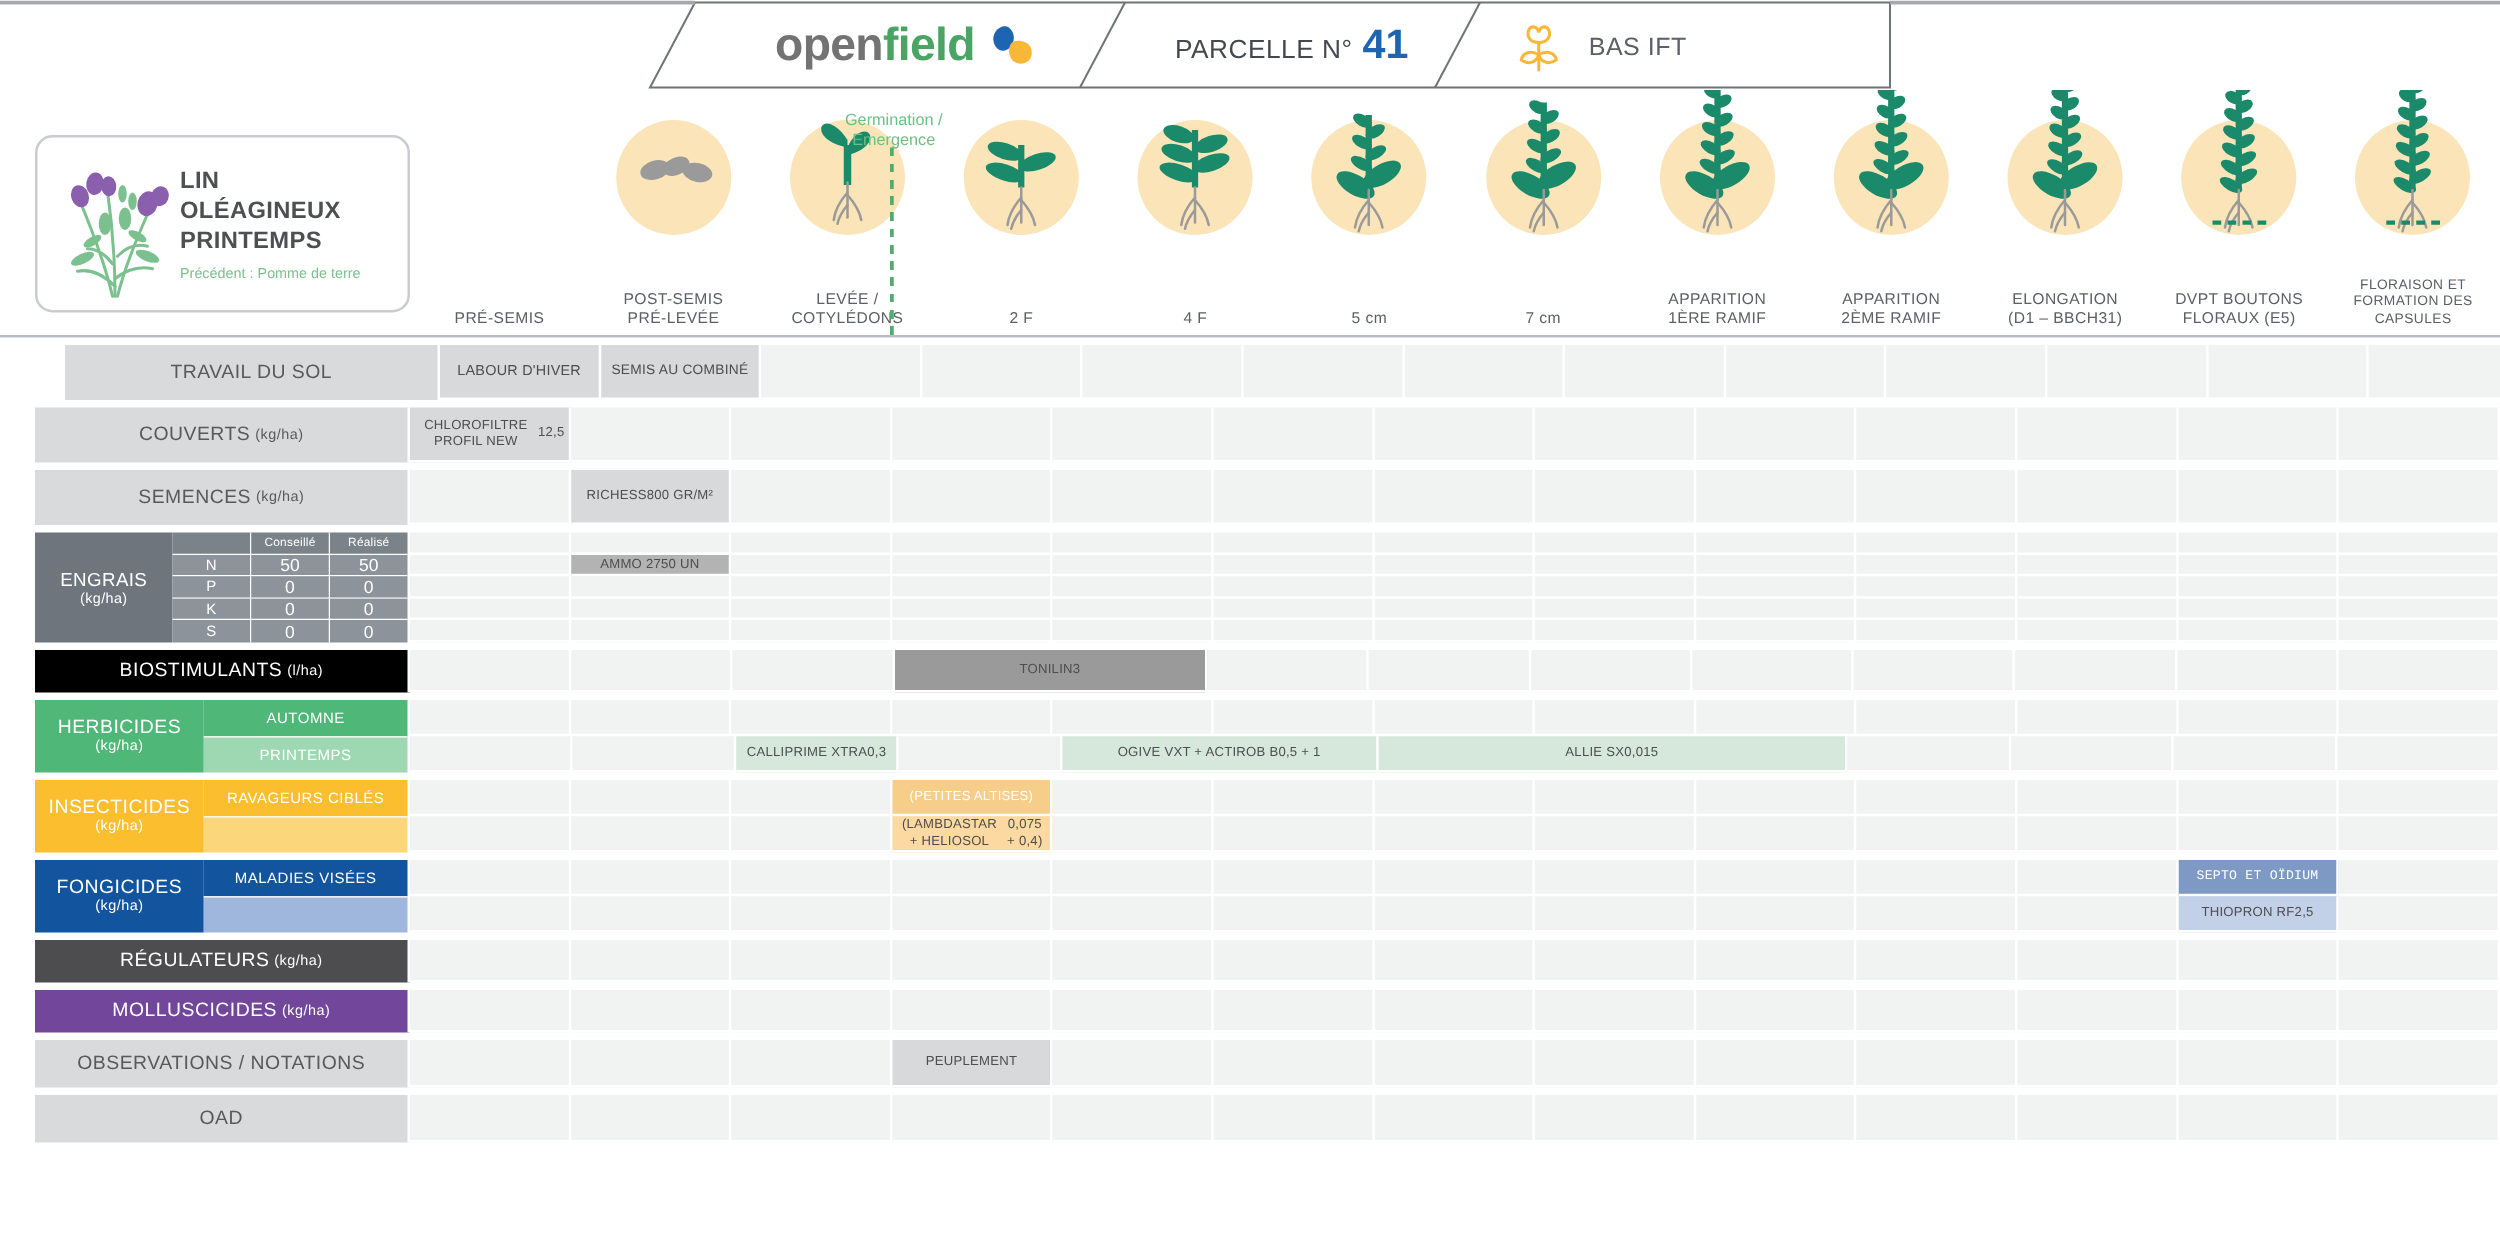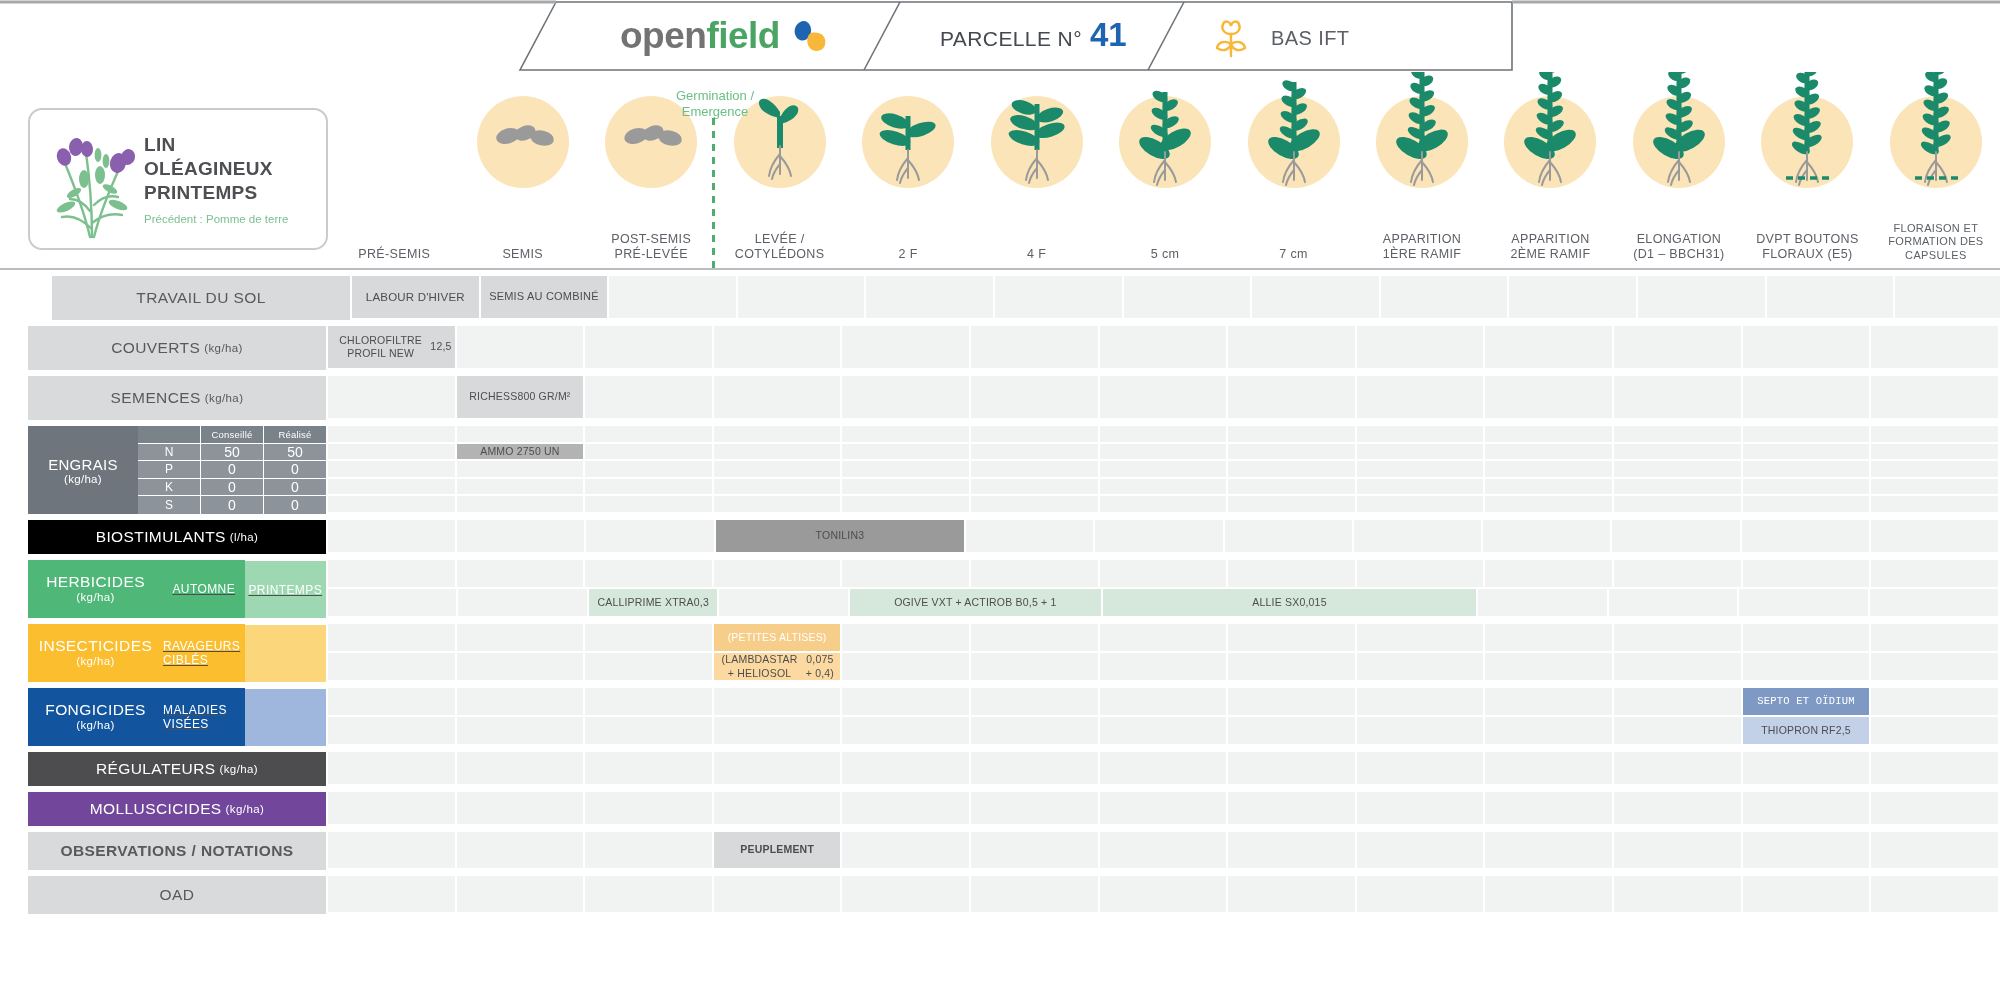--- a/index.html
+++ b/index.html
@@ -86,21 +86,21 @@
   .cell.orange { background: #fbd9a0; }
   .cell.orange-dk { background: #f7cd8a; color: #fff; }
   .cell.blue { background: #7d99c4; color: #fff; }
   .cell.blue-lt { background: #c2d0e8; }
 
   
   .lbl-split { width: 300px; flex: 0 0 300px; display: flex; border-right: 2px solid #fff; }
   .lbl-left { width: 135px; flex: 0 0 135px; display: flex; align-items: center; justify-content: center;
               text-align: center; color: #fff; font-size: 15.5px; letter-spacing: .4px; line-height: 1.2; }
   .lbl-left .unit { font-size: 11.5px; display: block; font-weight: normal; }
-  .lbl-right { flex: 1; display: flex; flex-direction: row; text-decoration: underline; }
+  .lbl-right { flex: 1; display: flex; flex-direction: column; }
   .sub { flex: 1; display: flex; align-items: center; justify-content: center;
          font-size: 12px; color: #fff; letter-spacing: .4px; border-top: 1px solid #fff; }
   .sub:first-child { border-top: 0; }
 
   
   .engrais-lbl { width: 300px; flex: 0 0 300px; display: flex; background: #fff; border-right: 2px solid #fff; }
   .eng-name { width: 110px; flex: 0 0 110px; background: #6e757d; color: #fff;
               display: flex; flex-direction: column; align-items: center; justify-content: center;
               font-size: 15px; letter-spacing: .3px; }
   .eng-name .unit { font-size: 11.5px; }
@@ -211,33 +211,20 @@
     <div class="stage">
       <div class="stage-circle"></div>
       <svg class="stage-art" viewBox="0 0 110 132">
         <g fill="#9a9a9a">
   <ellipse cx="40" cy="64" rx="12" ry="7.5" transform="rotate(-16 40 64)"></ellipse>
   <ellipse cx="57" cy="61" rx="11" ry="7" transform="rotate(-22 57 61)"></ellipse>
   <ellipse cx="74" cy="66" rx="12" ry="7.5" transform="rotate(12 74 66)"></ellipse>
         </g>
       </svg>
       <div class="stage-label">
-        <div>SEMIS</div>
-      </div>
-    </div>
-    <div class="stage">
-      <div class="stage-circle"></div>
-      <svg class="stage-art" viewBox="0 0 110 132">
-        <g fill="#9a9a9a">
-  <ellipse cx="40" cy="64" rx="12" ry="7.5" transform="rotate(-16 40 64)"></ellipse>
-  <ellipse cx="57" cy="61" rx="11" ry="7" transform="rotate(-22 57 61)"></ellipse>
-  <ellipse cx="74" cy="66" rx="12" ry="7.5" transform="rotate(12 74 66)"></ellipse>
-        </g>
-      </svg>
-      <div class="stage-label">
         <div>POST-SEMIS</div>
         <div>PRÉ-LEVÉE</div>
       </div>
     </div>
     <div class="stage">
       <div class="stage-circle"></div>
       <svg class="stage-art" viewBox="0 0 110 132">
         <g fill="#1b8a6b">
   <path d="M55 40 C46 26 36 24 34 30 C33 38 44 44 55 46 Z"></path>
   <path d="M55 46 C60 34 70 30 73 36 C75 43 65 50 55 52 Z"></path>
@@ -917,21 +904,21 @@
         <div class="cell blank" style="flex: 1 1 0px;"></div>
         <div class="cell blank" style="flex: 1 1 0px;"></div>
         <div class="cell blank" style="flex: 1 1 0px;"></div>
         <div class="cell blank" style="flex: 1 1 0px;"></div>
         <div class="cell blank" style="flex: 1 1 0px;"></div>
         <div class="cell blank" style="flex: 1 1 0px;"></div>
         <div class="cell blank" style="flex: 1 1 0px;"></div>
       </div>
     </div>
     <div class="row-spacer"></div>
-    <div class="row" style="height: 38px; font-weight: bold;">
+    <div class="row" style="height: 38px;">
       <div class="rowlabel">
         <span>OBSERVATIONS / NOTATIONS</span>
       </div>
       <div class="track" style="height: 38px;">
         <div class="cell blank" style="flex: 1 1 0px;"></div>
         <div class="cell blank" style="flex: 1 1 0px;"></div>
         <div class="cell blank" style="flex: 1 1 0px;"></div>
         <div class="cell grey" style="flex: 1 1 0px;">
           <div>PEUPLEMENT</div>
         </div>

